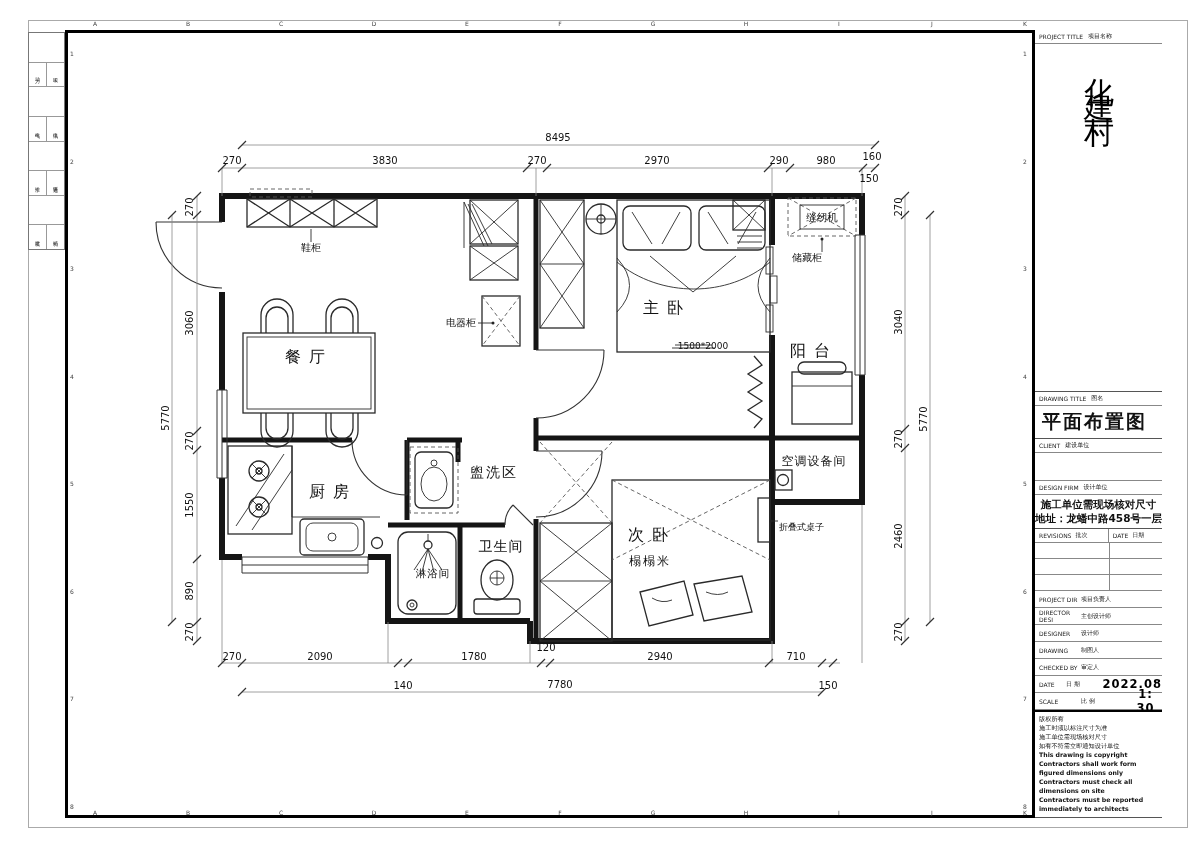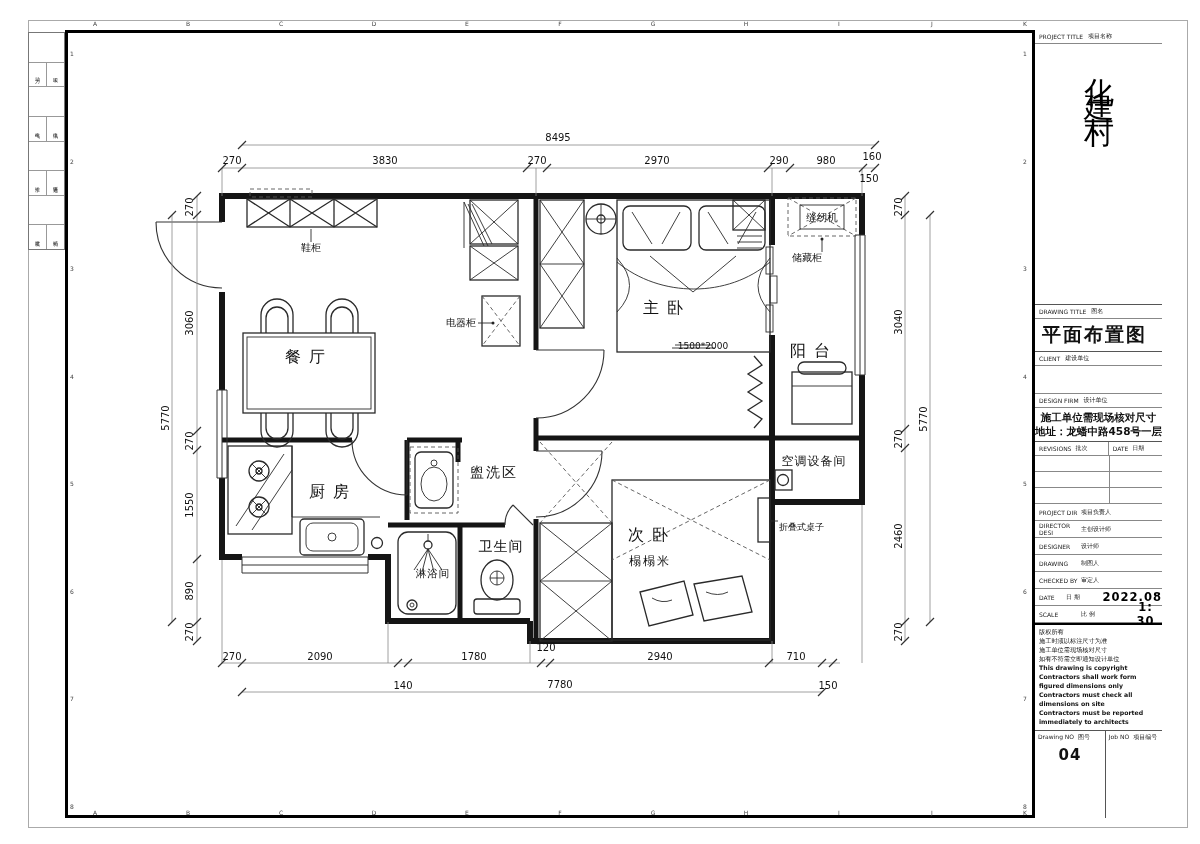--- a/index.html
+++ b/index.html
@@ -480,29 +480,14 @@
     <section class="tb-notes" id="tb-notes">
         <div>版权所有</div>
         <div>施工时须以标注尺寸为准</div>
         <div>施工单位需现场核对尺寸</div>
         <div>如有不符需立即通知设计单位</div>
         <div class="en">This drawing is copyright</div>
         <div class="en">Contractors shall work form figured dimensions only</div>
         <div class="en">Contractors must check all dimensions on site</div>
         <div class="en">Contractors must be reported immediately to architects</div>
       </section>
-    <div class="tb-bottom">
-      <div class="tb-cell tb-cell-l">
-        <div class="lbl">
-          <span>Drawing NO</span>
-          <span>图号</span>
-        </div>
-        <div class="dno-big">04</div>
-      </div>
-      <div class="tb-cell tb-cell-r">
-        <div class="lbl">
-          <span>Job NO</span>
-          <span>项目编号</span>
-        </div>
-      </div>
-    </div>
   </aside>
 </div>
 
 </body></html>

